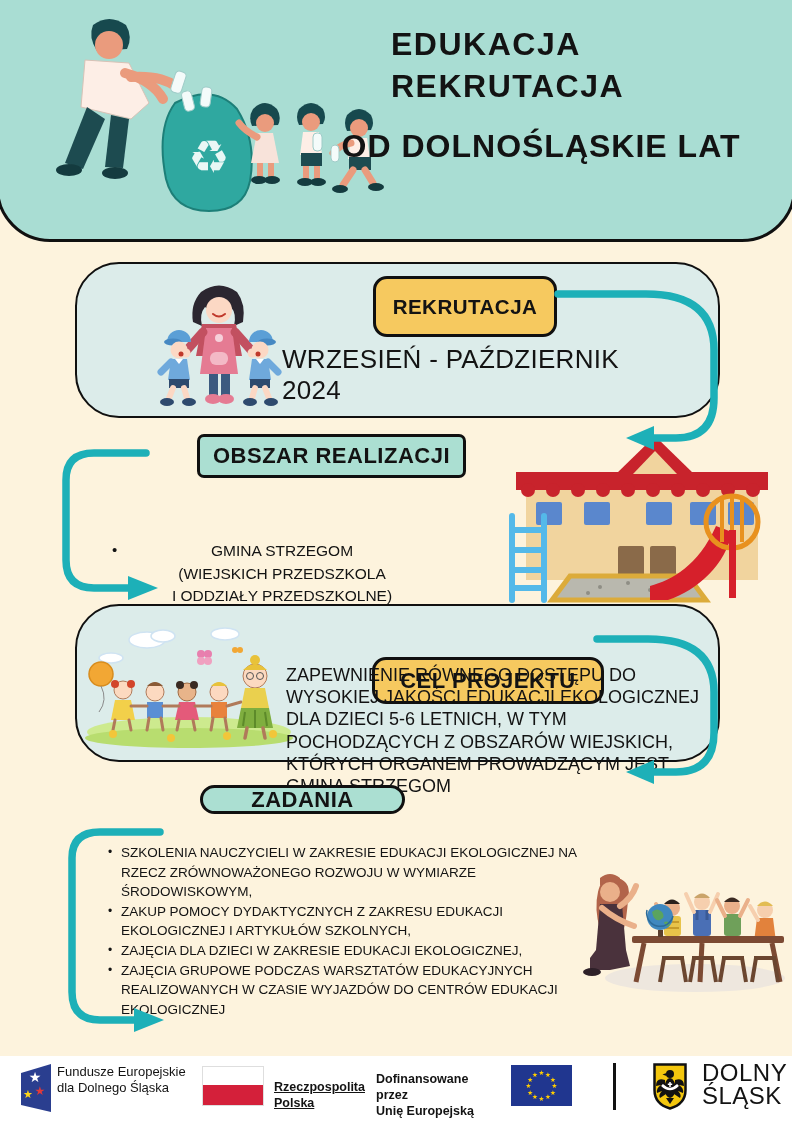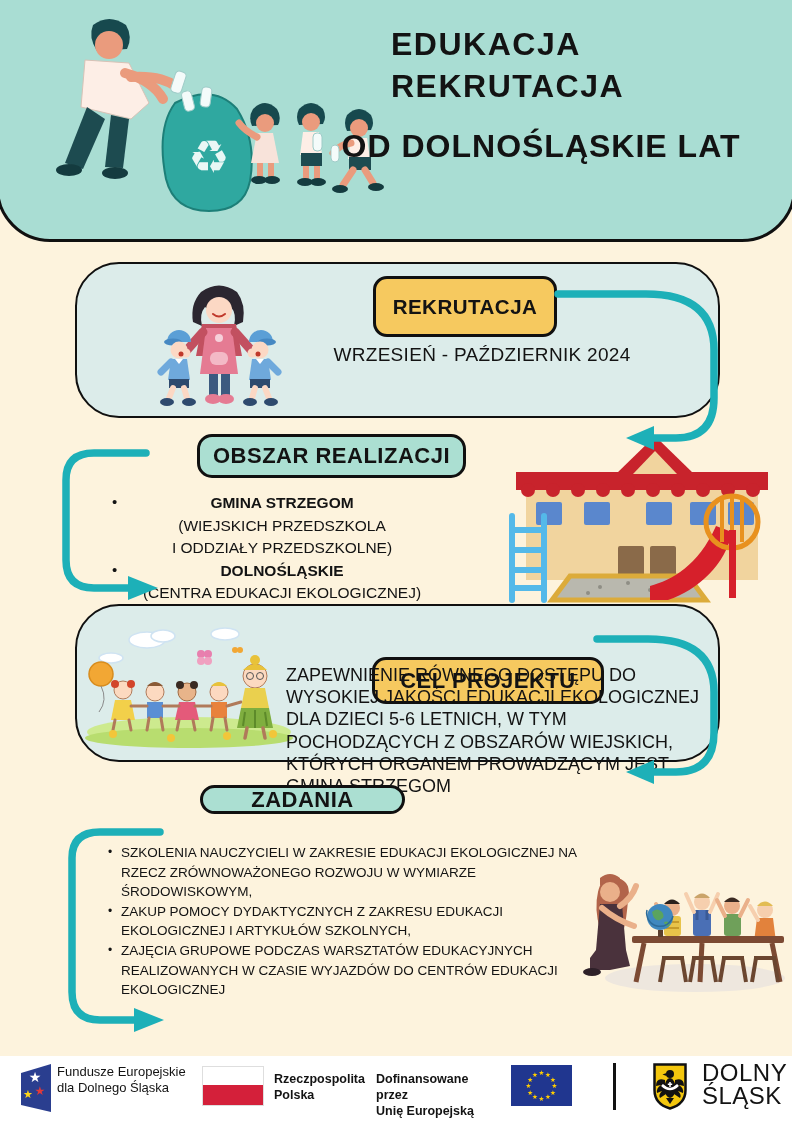--- a/index.html
+++ b/index.html
@@ -28,45 +28,45 @@
   .card-cel{top:604px;height:154px;}
   
   .pill{
     position:absolute;display:flex;align-items:center;justify-content:center;
     border:3px solid #101010;font-weight:700;letter-spacing:.5px;box-sizing:border-box;
   }
   .pill-yellow{background:#f6c95f;border-radius:14px;}
   .pill-mint{background:#abdfd2;border-radius:15px;}
   .pill-rekrutacja{left:373px;top:276px;width:184px;height:61px;font-size:20.5px;}
   .pill-cel{left:372px;top:613px;width:232px;height:47px;font-size:22px;margin-top:44px;}
-  .pill-obszar{left:197px;top:434px;width:269px;height:44px;font-size:22px;}
+  .pill-obszar{left:197px;top:434px;width:269px;height:44px;font-size:22px;border-radius:7px;}
   .pill-zadania{left:200px;top:785px;width:205px;height:29px;font-size:22px;}
   
-  .rekrutacja-date{position:absolute;left:282px;top:344px;width:400px;text-align:center;
-    font-size:19px;letter-spacing:.3px;}
+  .rekrutacja-date{position:absolute;left:282px;top:344px;width:400px;
+    font-size:26px;letter-spacing:.3px;}
   .obszar-list{position:absolute;left:82px;top:492px;width:400px;text-align:center;
     font-size:15.5px;line-height:22.5px;}
   .obszar-item{position:relative;}
   .obszar-bullet{position:absolute;left:30px;top:-1px;font-size:15px;}
-  .obszar-title{font-weight:700;}
+  .obszar-title{font-weight:400;margin-top:48px;}
   .cel-body{position:absolute;left:286px;top:664px;width:426px;
     font-size:18px;line-height:22.2px;white-space:pre-line;}
   .zadania-list{position:absolute;left:108px;top:843px;width:487px;
     font-size:13.5px;line-height:19.6px;}
   .z-item{position:relative;padding-left:13px;}
   .z-item::before{content:"•";position:absolute;left:0;top:0;font-size:12px;}
   
   .svg-abs{position:absolute;}
   
   .footer{position:absolute;left:0;top:1056px;width:792px;height:69px;background:#ffffff;}
   .fe-text{position:absolute;left:57px;top:8px;font-size:13px;font-weight:400;line-height:16px;}
   .pl-flag{position:absolute;left:202px;top:10px;width:62px;height:40px;border:1px solid #dedede;box-sizing:border-box;}
   .pl-flag .w{height:18px;background:#ffffff;}
   .pl-flag .r{height:20px;background:#d4203a;}
-  .pl-text{position:absolute;left:274px;top:15px;font-size:12.5px;font-weight:700;line-height:16px;}
+  .pl-text{position:absolute;left:274px;top:23px;font-size:12.5px;font-weight:700;line-height:16px;text-decoration:underline;}
   .cofund-text{position:absolute;left:376px;top:15px;width:126px;text-align:left;
     font-size:12.5px;font-weight:700;line-height:16px;}
   .footer-divider{position:absolute;left:613px;top:7px;width:2.5px;height:47px;background:#111;}
   .region-text{position:absolute;left:702px;top:6px;font-size:24px;font-weight:400;
     line-height:22.5px;letter-spacing:.5px;}
 </style>
 </head>
 <body>
 
 <div class="page">
@@ -306,20 +306,21 @@
     <span>CEL PROJEKTU</span>
   </div>
   <div class="cel-body">ZAPEWNIENIE RÓWNEGO  DOSTĘPU DO WYSOKIEJ JAKOŚCI EDUKACJI EKOLOGICZNEJ DLA DZIECI 5-6 LETNICH, W TYM POCHODZĄCYCH  Z OBSZARÓW WIEJSKICH, KTÓRYCH ORGANEM PROWADZĄCYM JEST GMINA STRZEGOM</div>
 
   <div class="pill pill-mint pill-zadania">
     <span>ZADANIA</span>
   </div>
   <div class="zadania-list">
     <div class="z-item">SZKOLENIA NAUCZYCIELI W ZAKRESIE EDUKACJI EKOLOGICZNEJ NA RZECZ ZRÓWNOWAŻONEGO ROZWOJU W WYMIARZE ŚRODOWISKOWYM,</div>
     <div class="z-item">ZAKUP POMOCY DYDAKTYCZNYCH Z ZAKRESU EDUKACJI EKOLOGICZNEJ I ARTYKUŁÓW SZKOLNYCH,</div>
+    <div class="z-item">ZAJĘCIA DLA DZIECI  W ZAKRESIE EDUKACJI EKOLOGICZNEJ,</div>
     <div class="z-item">ZAJĘCIA GRUPOWE PODCZAS WARSZTATÓW EDUKACYJNYCH REALIZOWANYCH W CZASIE WYJAZDÓW DO CENTRÓW EDUKACJI EKOLOGICZNEJ</div>
   </div>
 
   <svg class="svg-abs" style="left:580px;top:850px;" width="210" height="148" viewBox="0 0 210 148">
     <ellipse cx="115" cy="128" rx="90" ry="14" fill="#eee7de"></ellipse>
 
     <g>
       <circle cx="92" cy="58" r="8" fill="#eab08a"></circle>
         <path d="M84 54 q8 -9 16 0" fill="#2a201c"></path>
       <rect x="84" y="66" width="17" height="20" rx="3" fill="#e8c34a"></rect>

